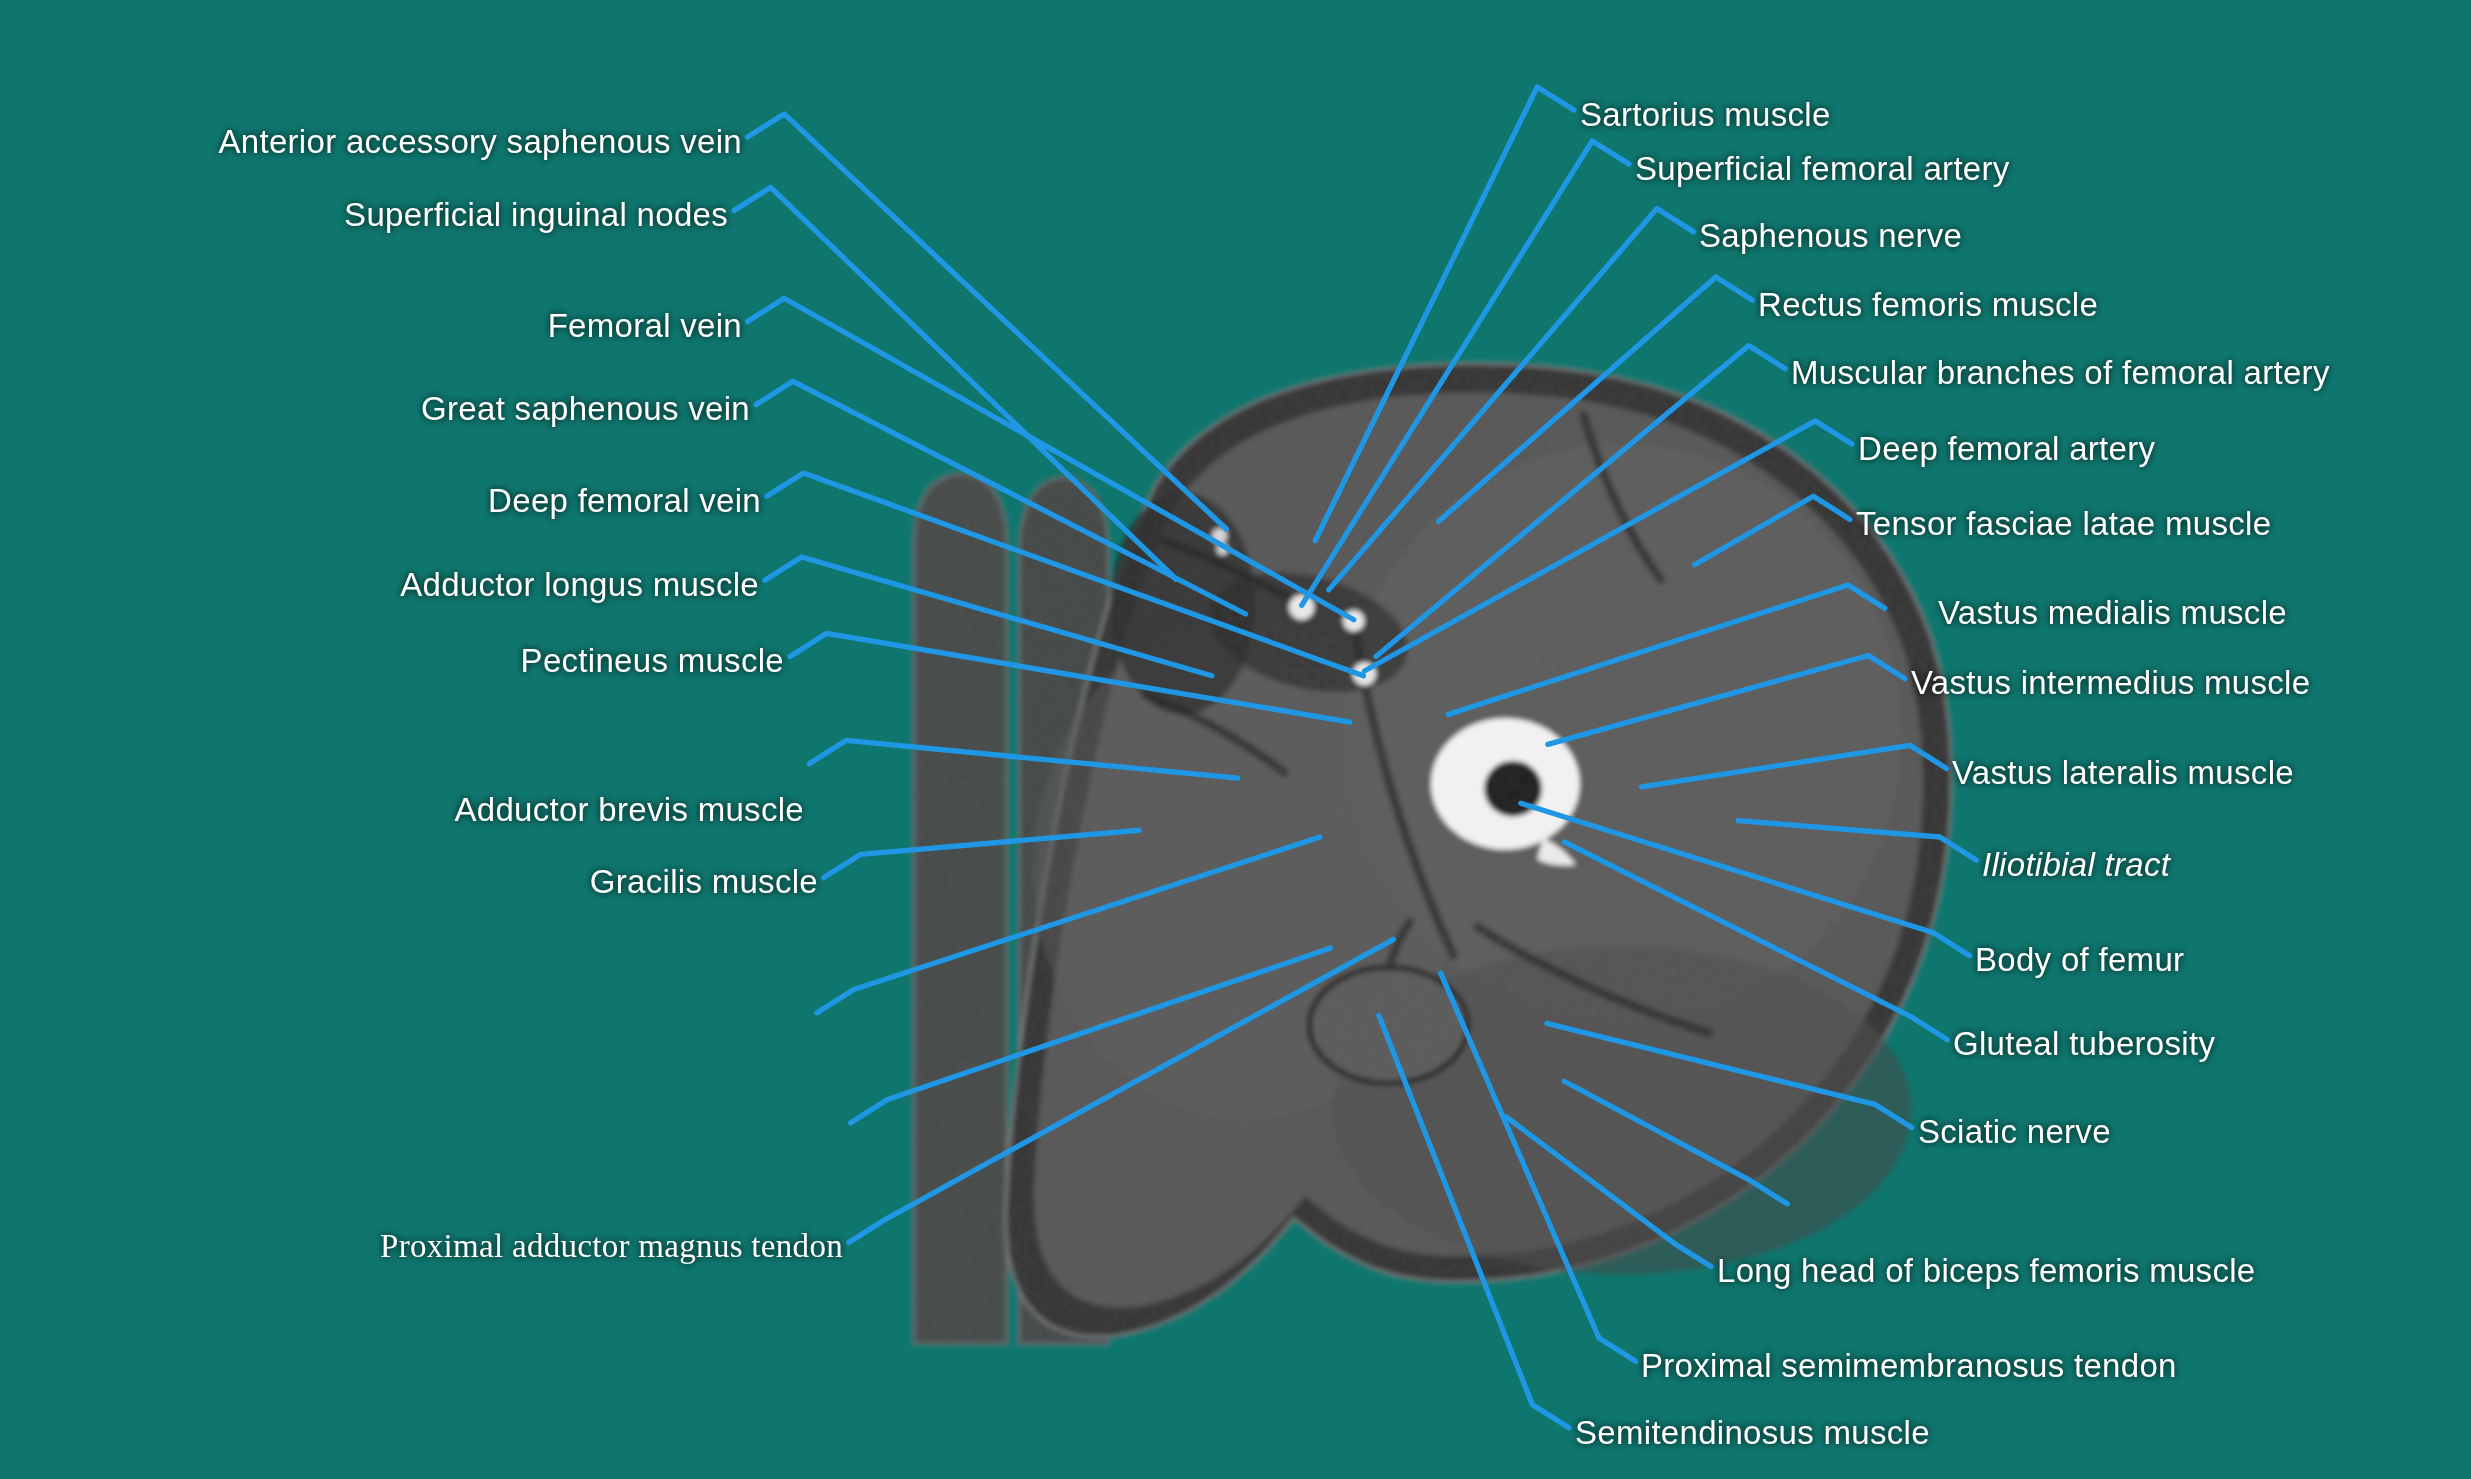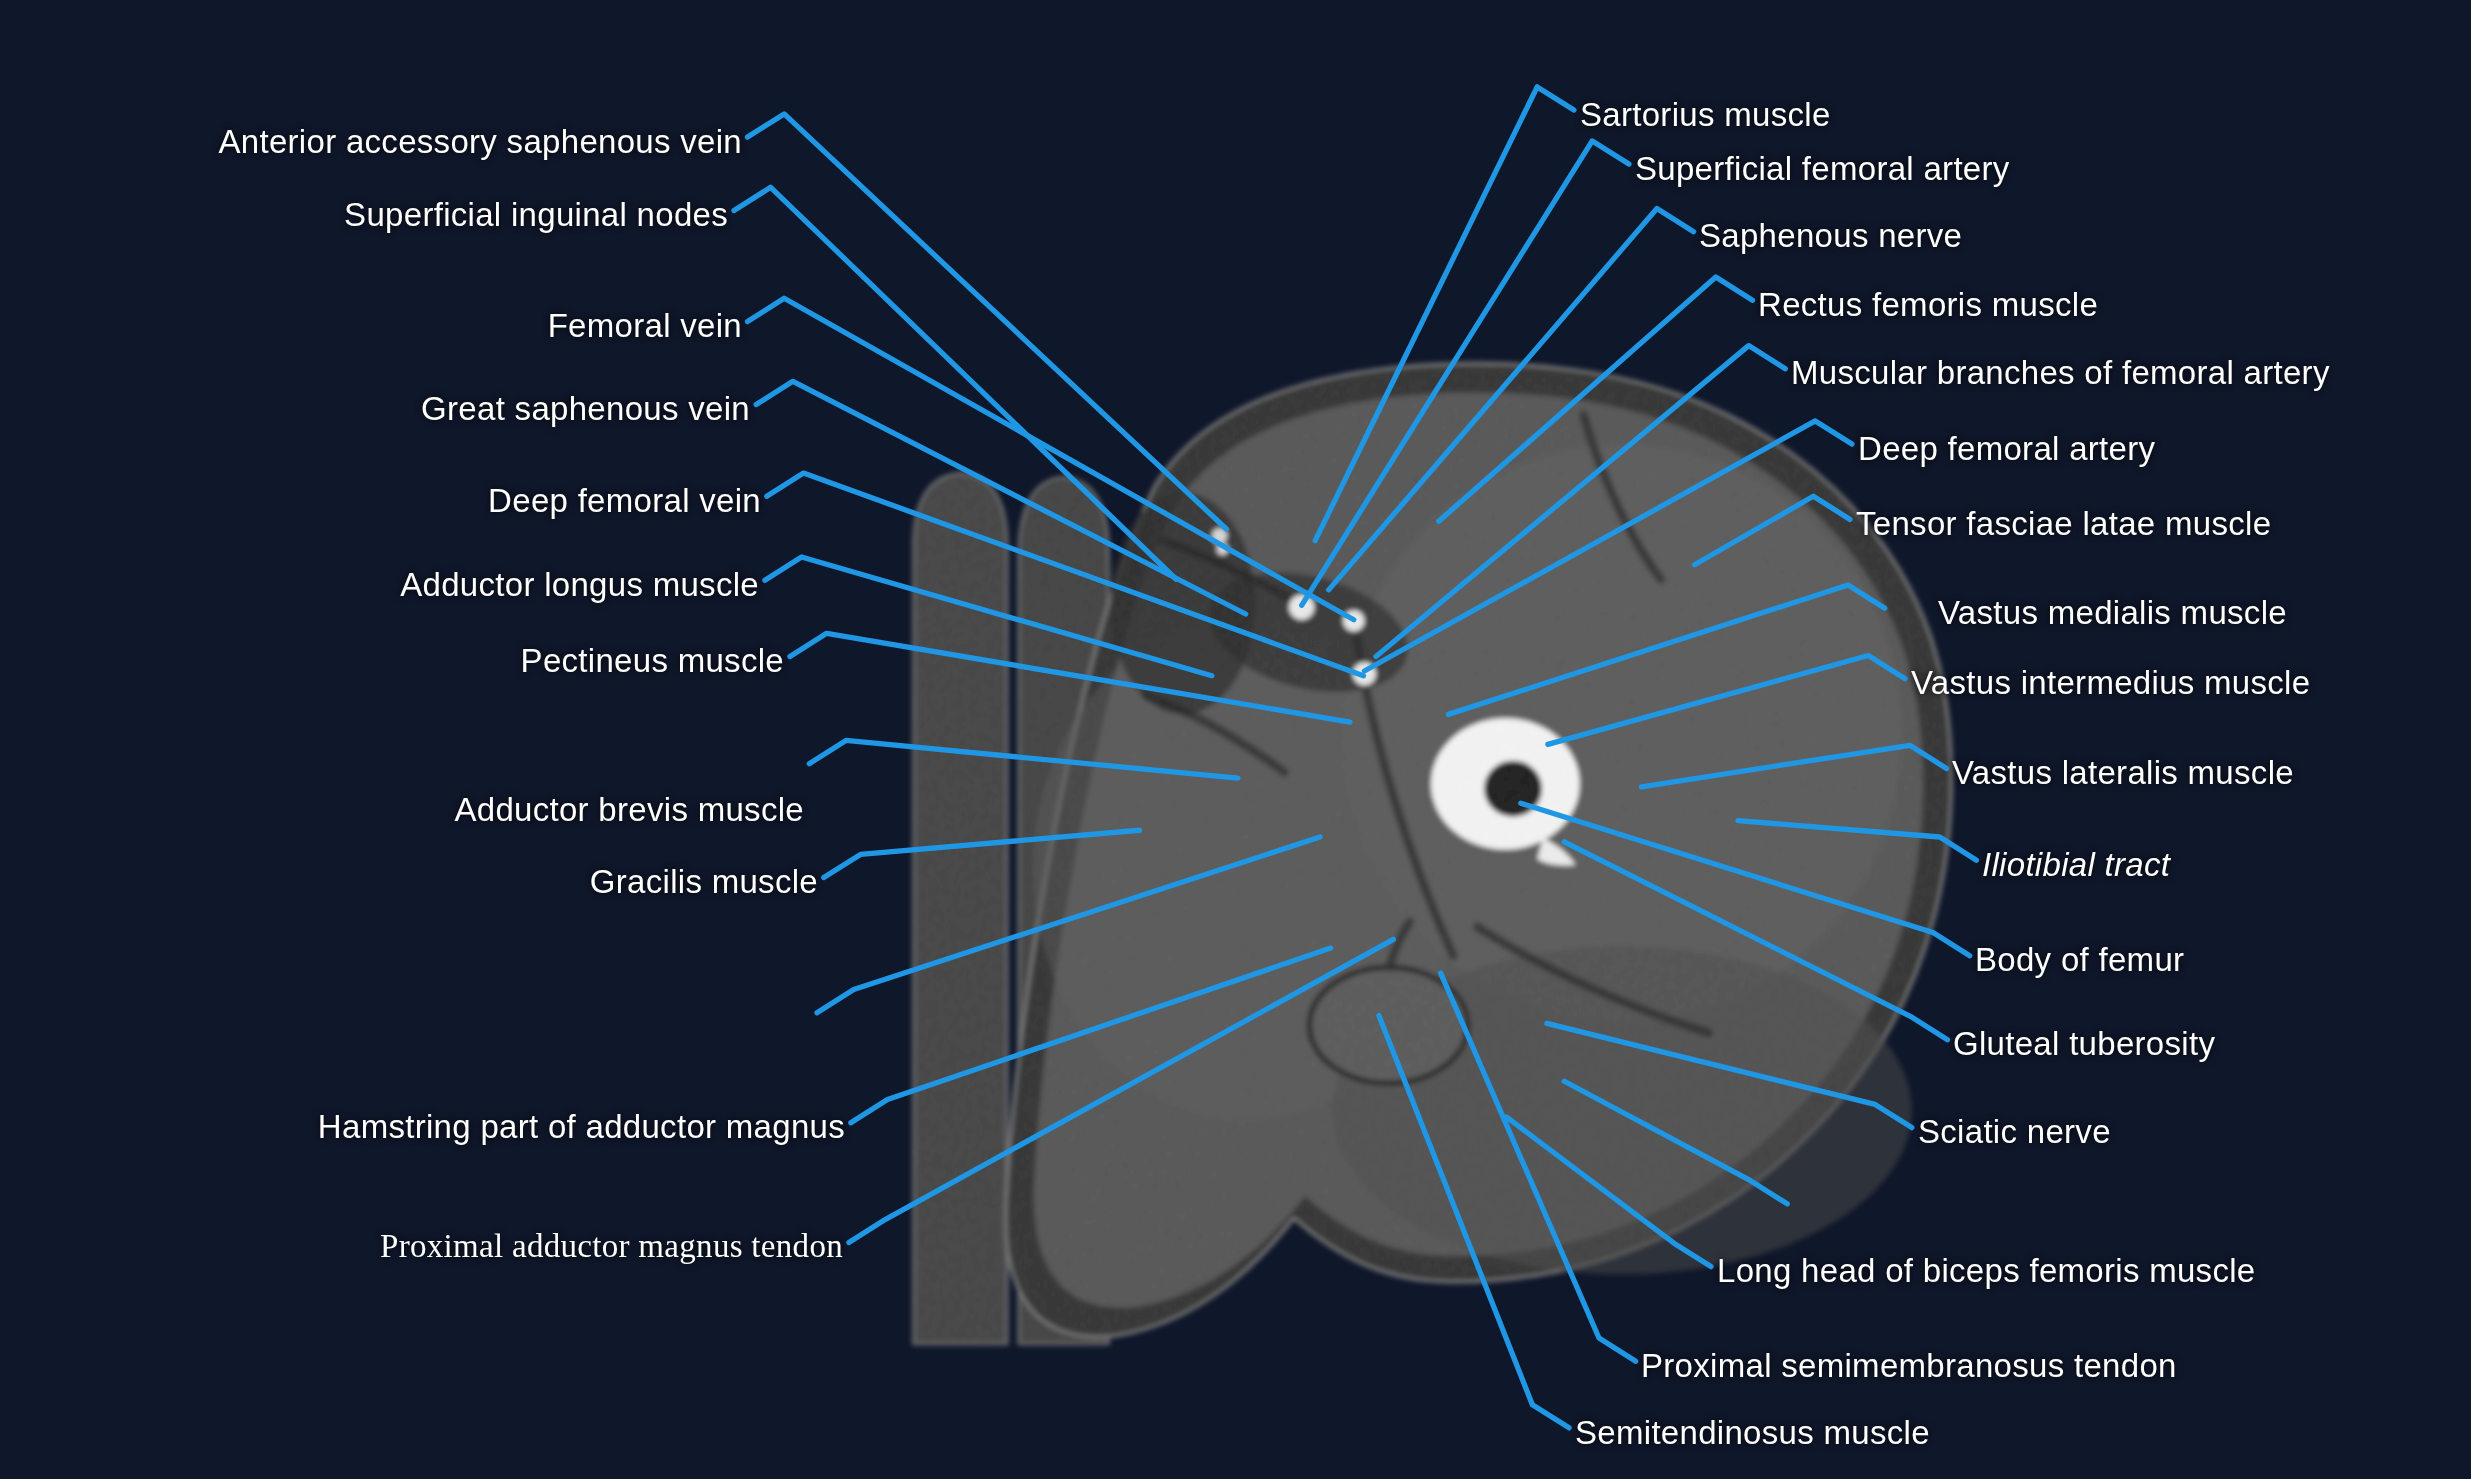--- a/index.html
+++ b/index.html
@@ -1,16 +1,16 @@
 <!DOCTYPE html>
 <html><head>
 <meta charset="utf-8">
 <style>
   html,body{margin:0;padding:0;background:#000;}
-  .stage{position:relative;width:2472px;height:1479px;background:#0f172a;overflow:hidden;
+  .stage{position:relative;width:2472px;height:1479px;background:#0f766e;overflow:hidden;
          font-family:"Liberation Sans",sans-serif;}
   .stage svg.ct{position:absolute;left:0;top:0;width:2472px;height:1479px;}
   #labels-layer{position:absolute;left:0;top:0;width:2472px;height:1479px;pointer-events:none;}
   .anat-label{position:absolute;color:#fff;font-size:33px;line-height:39px;font-weight:400;
               letter-spacing:0.3px;white-space:nowrap;text-shadow:0 0 7.7px rgba(0,0,0,.9);}
   .anat-label.left{text-align:right;}
   .anat-label.right{text-align:left;}
 </style>
 </head>
 <body>
@@ -126,21 +126,20 @@
   <div id="labels-layer">
       <div class="anat-label left" style="top: 122px; right: 1730px; color: rgb(255, 255, 255);">Anterior accessory saphenous vein</div>
       <div class="anat-label left" style="top: 195px; right: 1744px; color: rgb(255, 255, 255);">Superficial inguinal nodes</div>
       <div class="anat-label left" style="top: 306px; right: 1730px; color: rgb(255, 255, 255);">Femoral vein</div>
       <div class="anat-label left" style="top: 389px; right: 1722px; color: rgb(255, 255, 255);">Great saphenous vein</div>
       <div class="anat-label left" style="top: 481px; right: 1711px; color: rgb(255, 255, 255);">Deep femoral vein</div>
       <div class="anat-label left" style="top: 565px; right: 1713px; color: rgb(255, 255, 255);">Adductor longus muscle</div>
       <div class="anat-label left" style="top: 641px; right: 1688px; color: rgb(255, 255, 255);">Pectineus muscle</div>
       <div class="anat-label left" style="top: 790px; right: 1668px; color: rgb(255, 255, 255);">Adductor brevis muscle</div>
       <div class="anat-label left" style="top: 862px; right: 1654px; color: rgb(255, 255, 255);">Gracilis muscle</div>
-      <div class="anat-label left" style="top: 1107px; right: 1627px; color: rgb(255, 255, 255);">Hamstring part of adductor magnus</div>
       <div class="anat-label left" style="top: 1227px; right: 1629px; color: rgb(255, 255, 255); font-family: Liberation Serif, serif;">Proximal adductor magnus tendon</div>
       <div class="anat-label right" style="top: 95px; left: 1580px; color: rgb(255, 255, 255);">Sartorius muscle</div>
       <div class="anat-label right" style="top: 149px; left: 1635px; color: rgb(255, 255, 255);">Superficial femoral artery</div>
       <div class="anat-label right" style="top: 216px; left: 1699px; color: rgb(255, 255, 255);">Saphenous nerve</div>
       <div class="anat-label right" style="top: 285px; left: 1758px; color: rgb(255, 255, 255);">Rectus femoris muscle</div>
       <div class="anat-label right" style="top: 353px; left: 1791px; color: rgb(255, 255, 255);">Muscular branches of femoral artery</div>
       <div class="anat-label right" style="top: 429px; left: 1858px; color: rgb(255, 255, 255);">Deep femoral artery</div>
       <div class="anat-label right" style="top: 504px; left: 1856px; color: rgb(255, 255, 255);">Tensor fasciae latae muscle</div>
       <div class="anat-label right" style="top: 593px; left: 1890px; color: rgb(255, 255, 255); margin-left: 48px;">Vastus medialis muscle</div>
       <div class="anat-label right" style="top: 663px; left: 1911px; color: rgb(255, 255, 255);">Vastus intermedius muscle</div>

